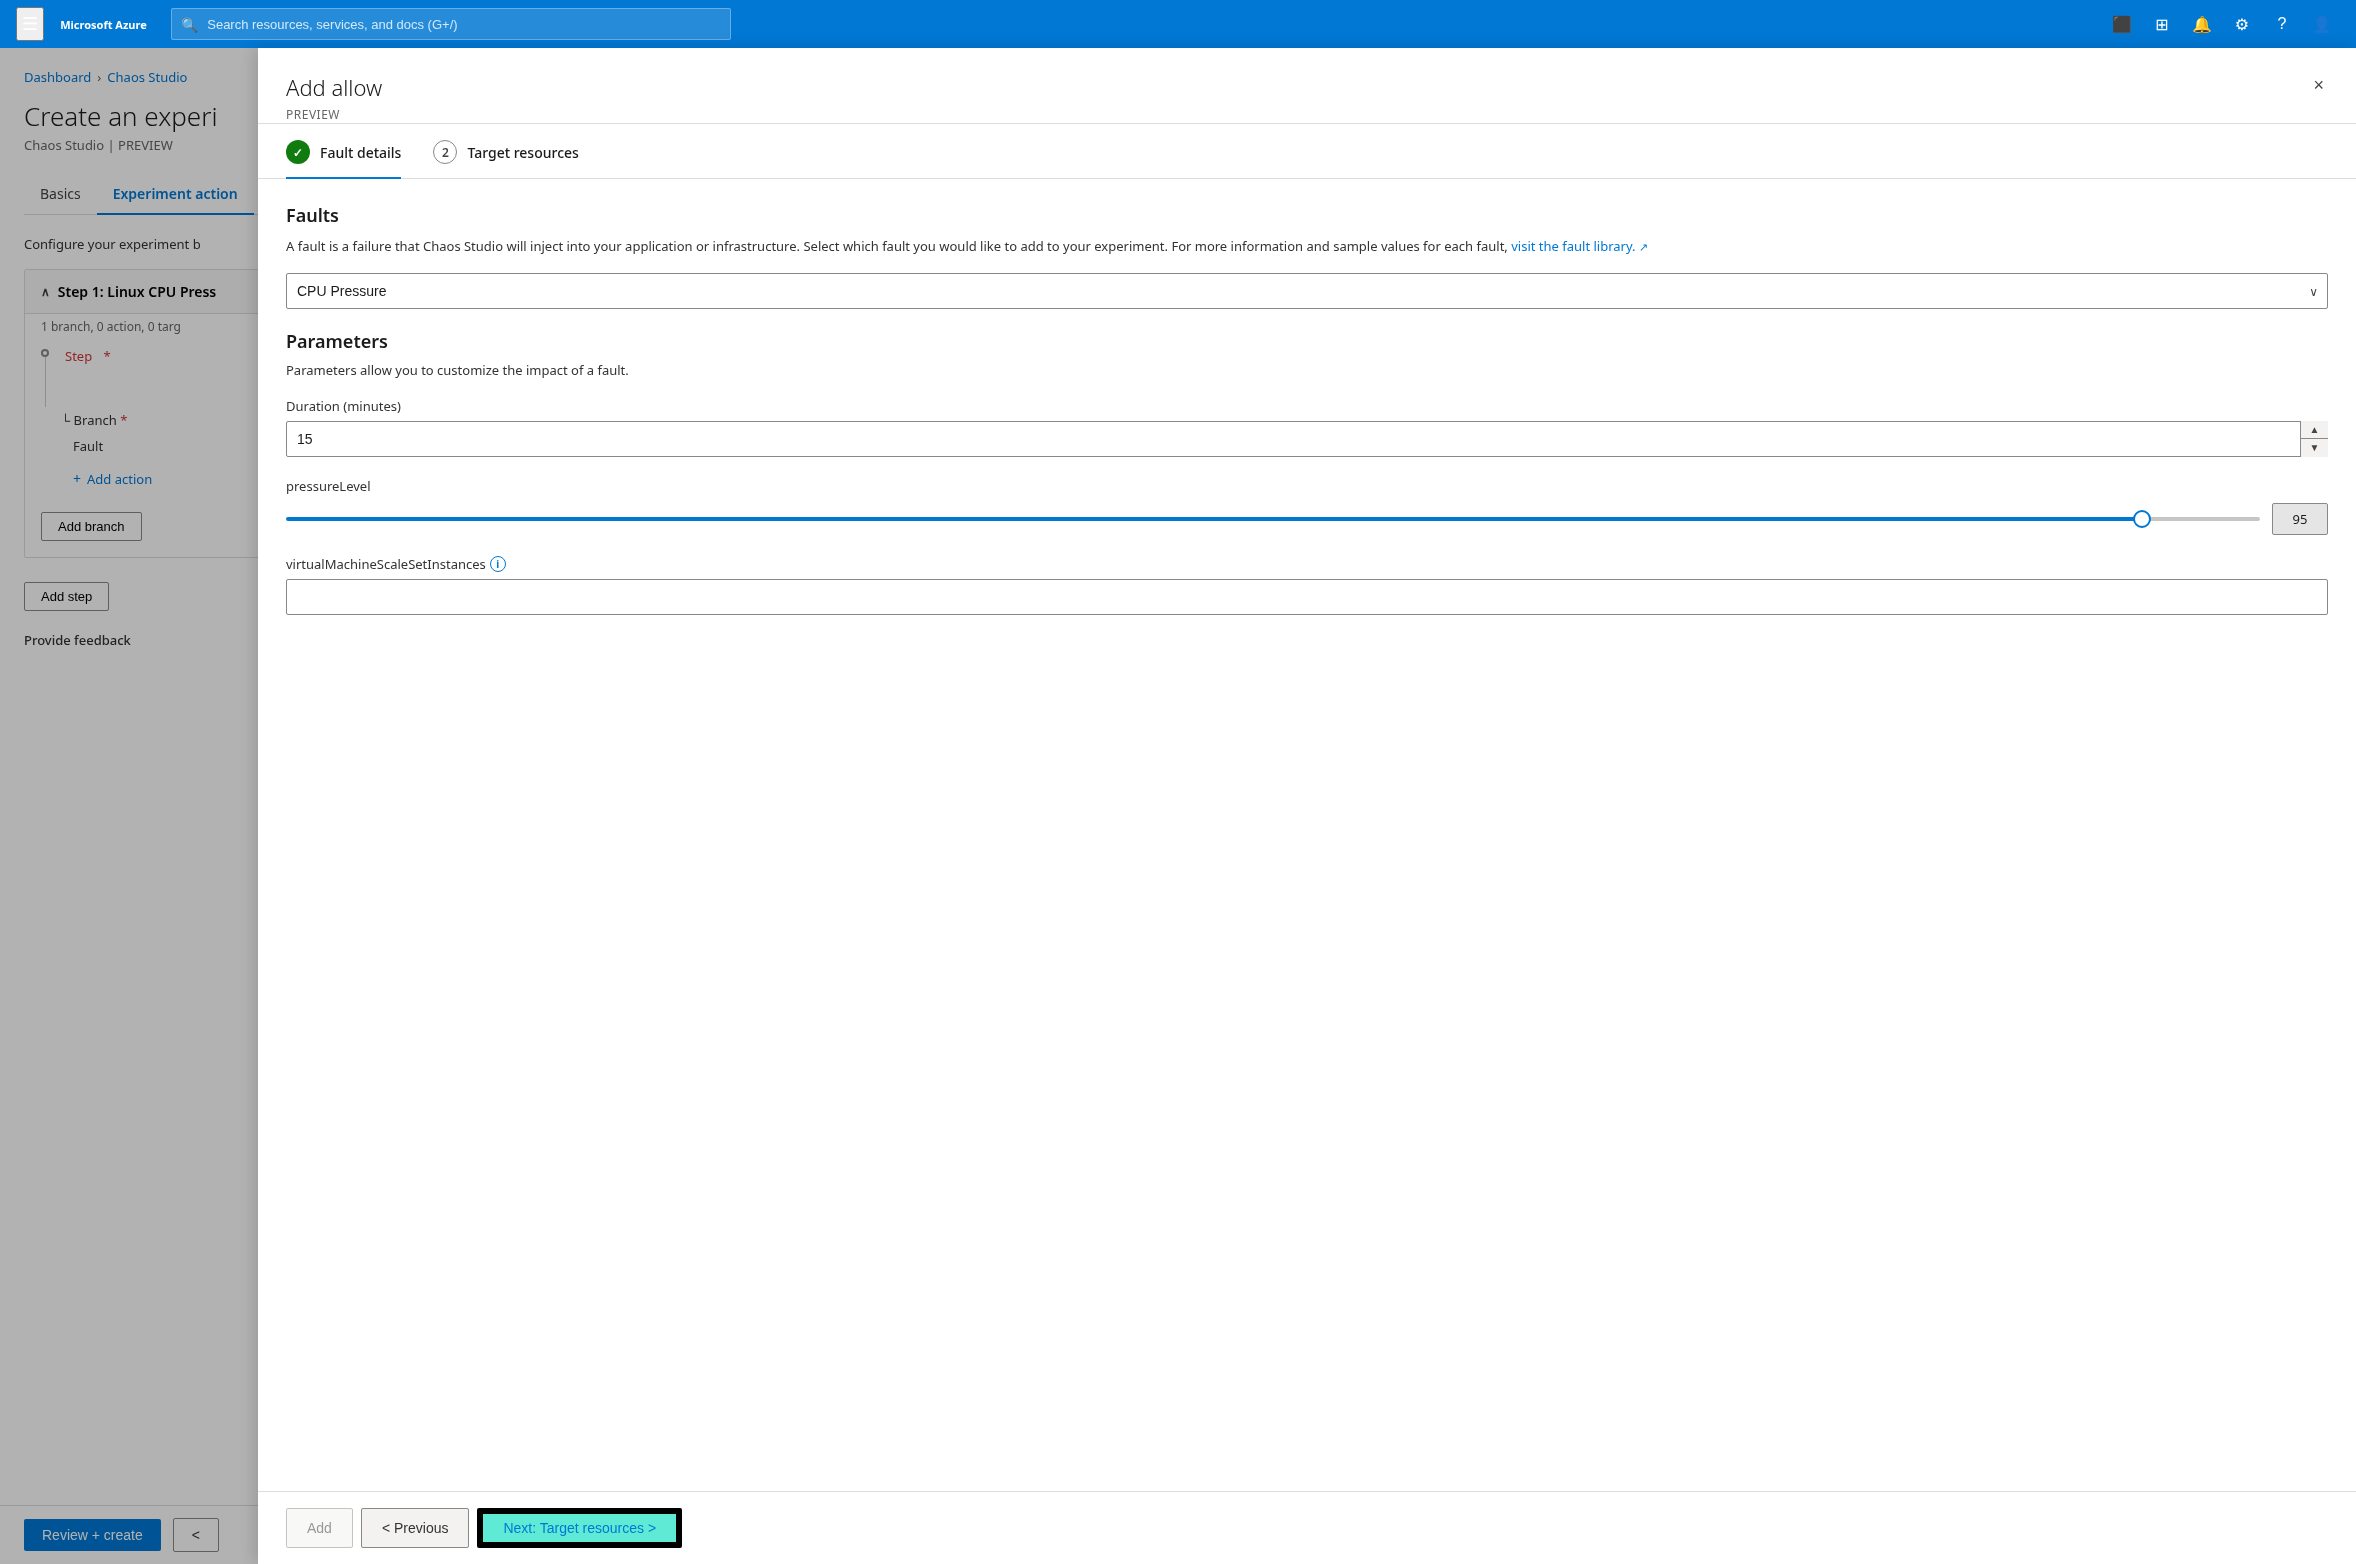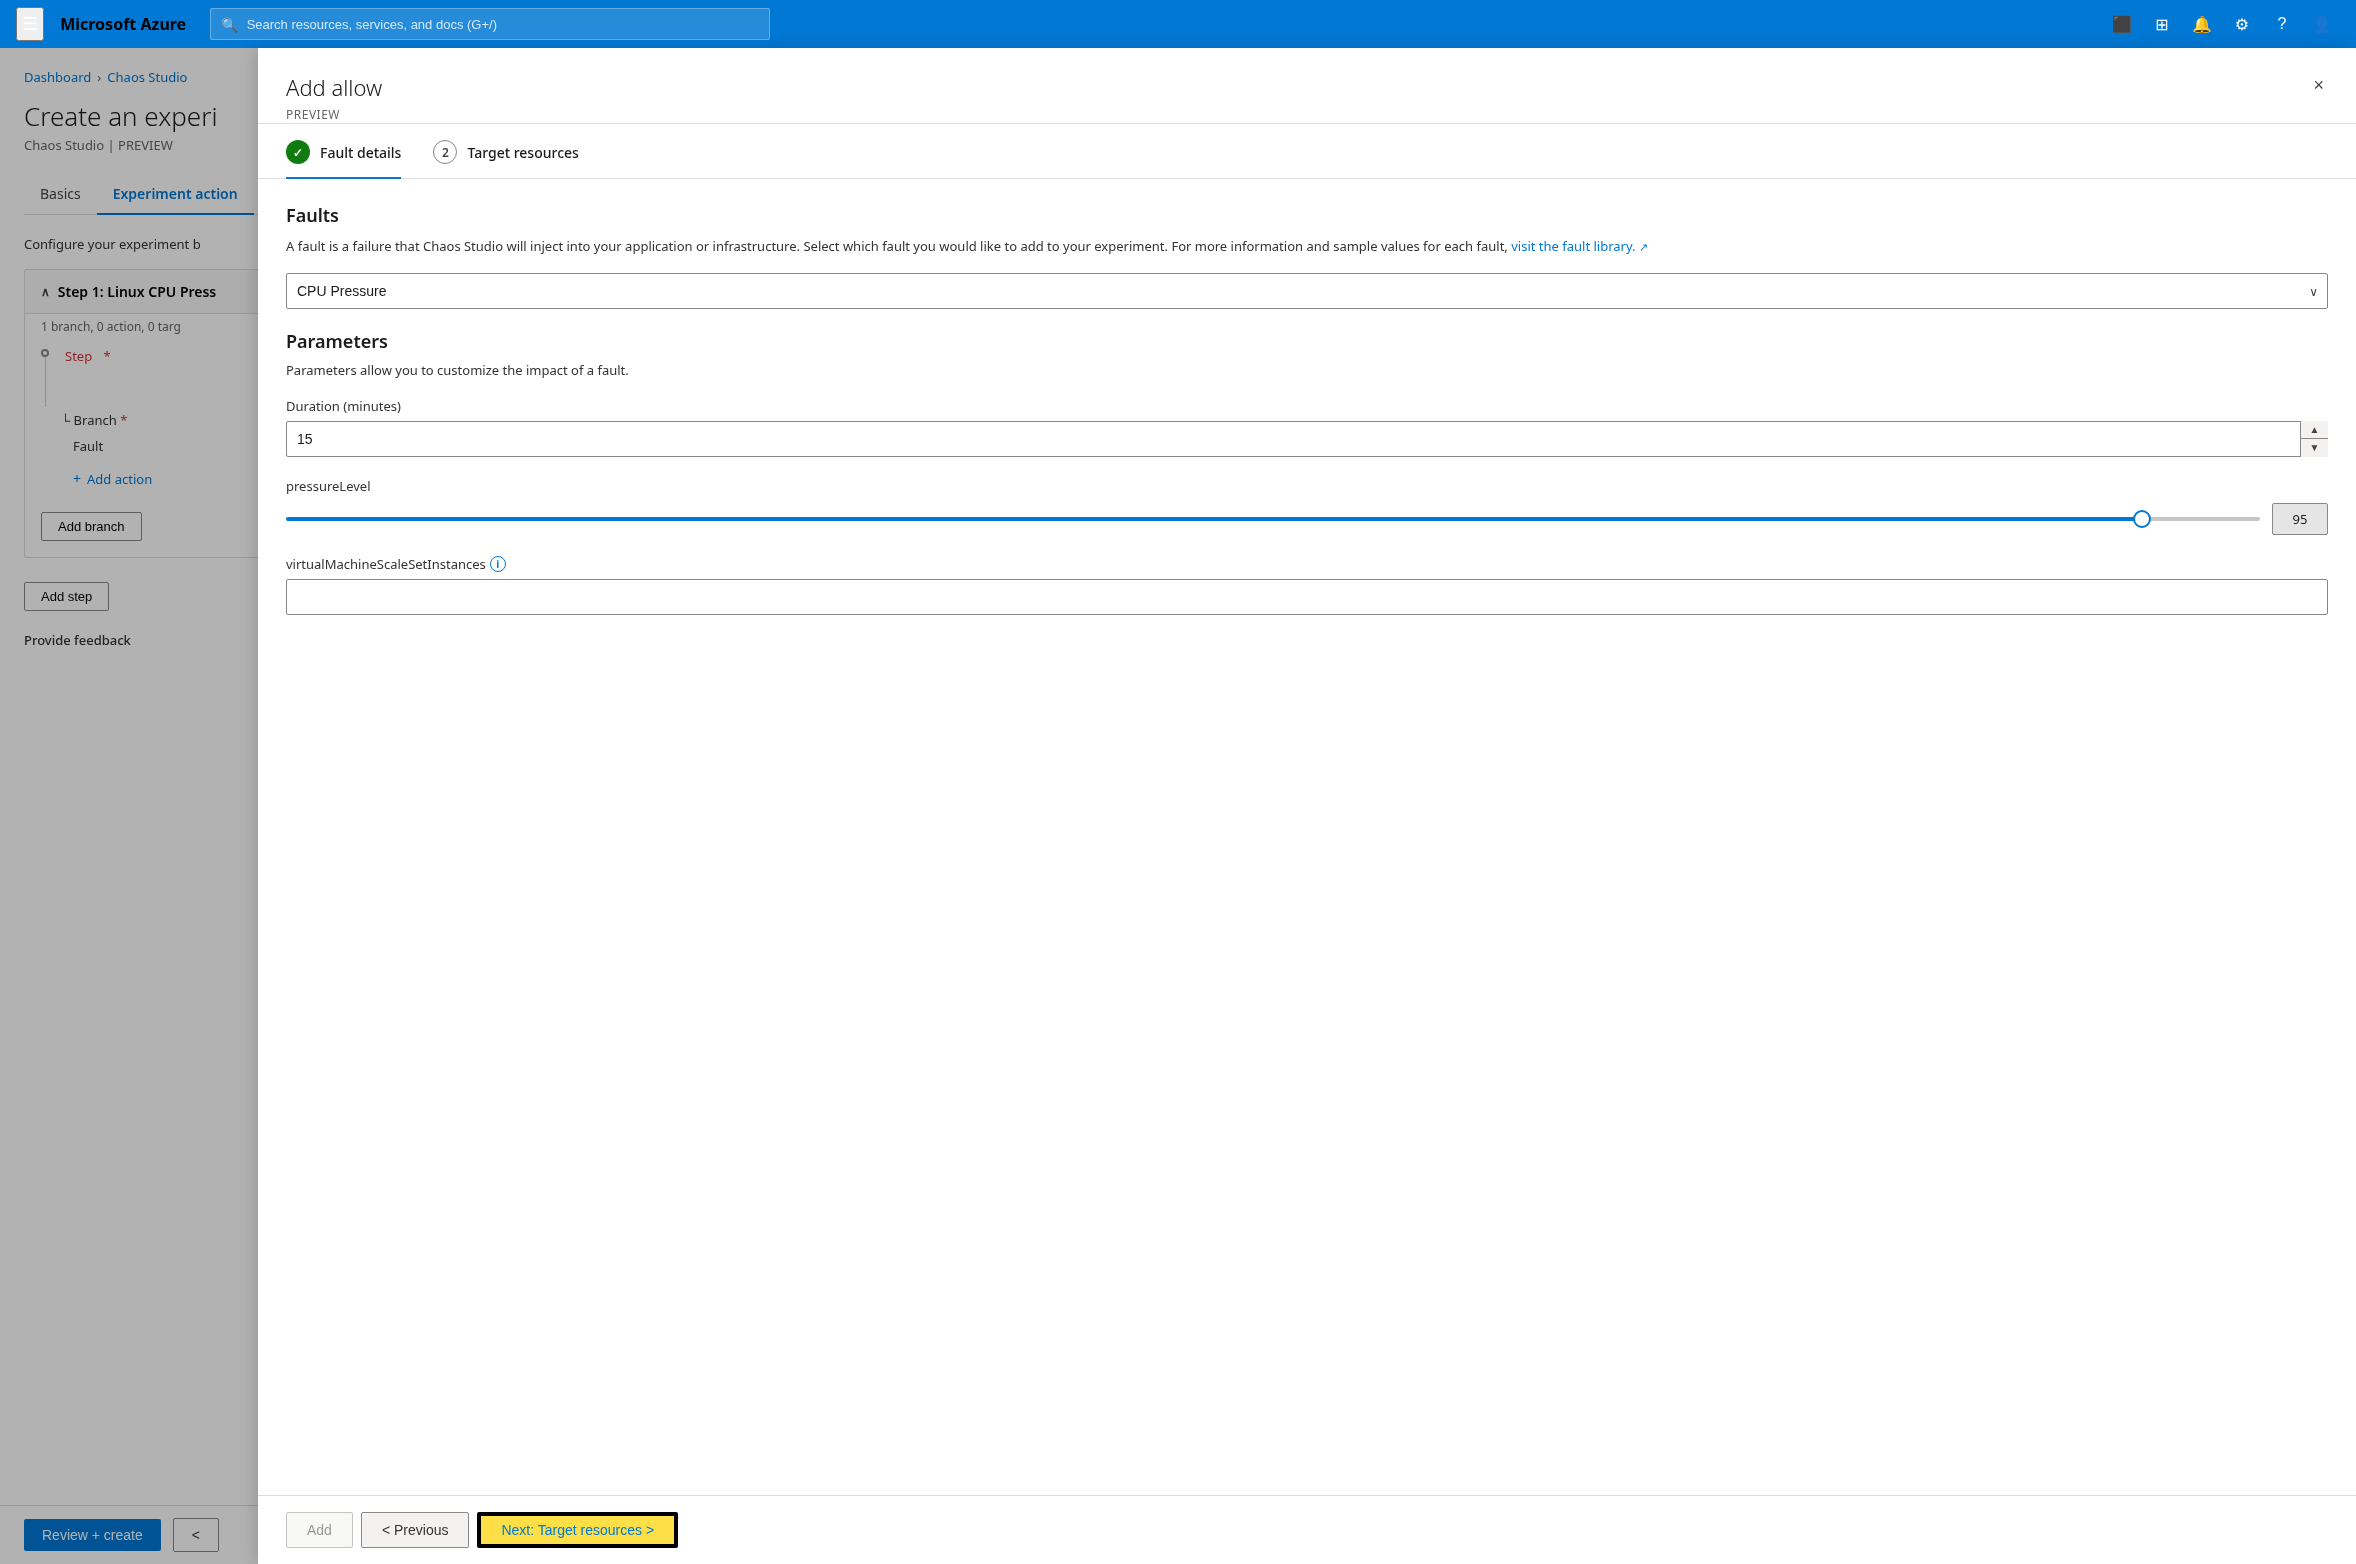--- a/index.html
+++ b/index.html
@@ -9,21 +9,21 @@
     .topbar {
       background: #0078d4;
       height: 48px;
       display: flex;
       align-items: center;
       padding: 0 16px;
       gap: 16px;
       position: fixed; top: 0; left: 0; right: 0; z-index: 100;
     }
     .topbar-menu { color: white; font-size: 18px; cursor: pointer; padding: 4px; }
-    .topbar-logo { color: #000000; font-weight: 700; font-size: 16px; margin-right: 8px; white-space: nowrap; }
+    .topbar-logo { color: #ffffff; font-weight: 700; font-size: 11px; margin-right: 8px; white-space: nowrap; }
     .topbar-search {
       flex: 1; max-width: 560px;
       background: rgba(255,255,255,0.15);
       border: 1px solid rgba(255,255,255,0.3);
       border-radius: 2px;
       display: flex; align-items: center;
       padding: 0 10px; gap: 8px; height: 32px;
     }
     .topbar-search input {
       background: transparent; border: none; outline: none;
@@ -263,21 +263,21 @@
     .panel-footer {
       border-top: 1px solid #ddd; padding: 16px 28px;
       display: flex; gap: 8px; flex-shrink: 0; background: white;
     }
     .btn-panel-action {
       background: #f3f2f1; border: 1px solid #8a8886; color: #333;
       padding: 6px 20px; font-size: 14px; cursor: pointer; border-radius: 2px;
     }
     .btn-panel-action:disabled { opacity: 0.5; cursor: default; }
     .btn-panel-outline {
-      background: #fde047; border: 4px solid #000000; color: #0078d4;
+      background: #5eead4; border: 6px solid #000000; color: #0078d4;
       padding: 6px 20px; font-size: 14px; cursor: pointer; border-radius: 2px;
     }
 
     .field-label-with-icon { display: flex; align-items: center; font-size: 13px; color: #333; margin-bottom: 6px; }
   </style>
 </head>
 <body>
 
 <div class="topbar">
   <button class="topbar-menu">☰</button>

